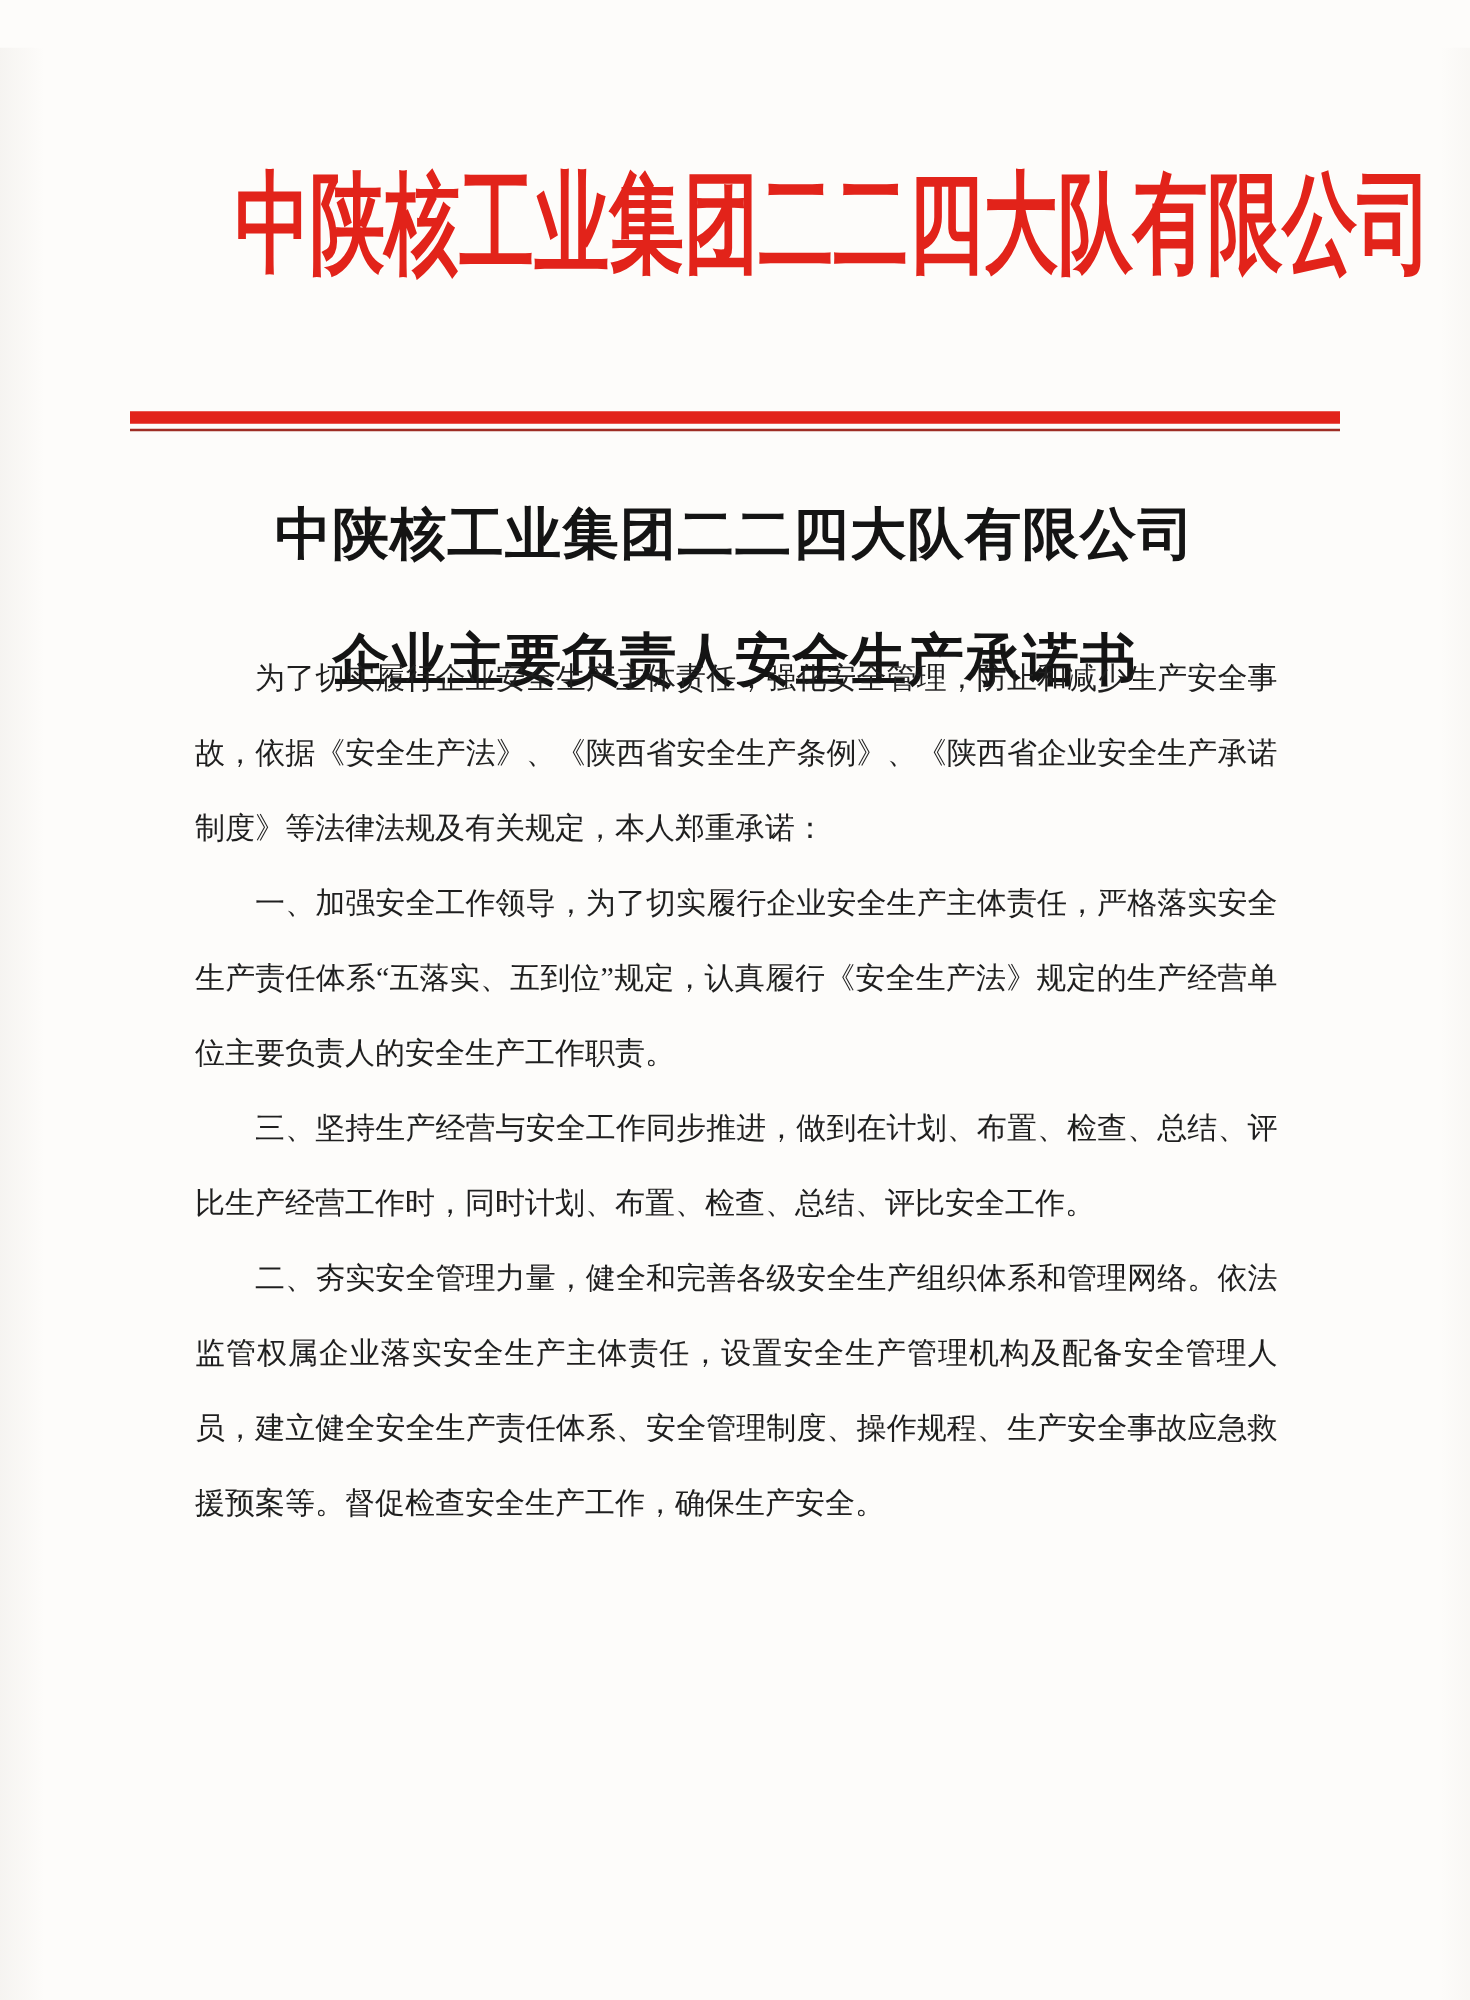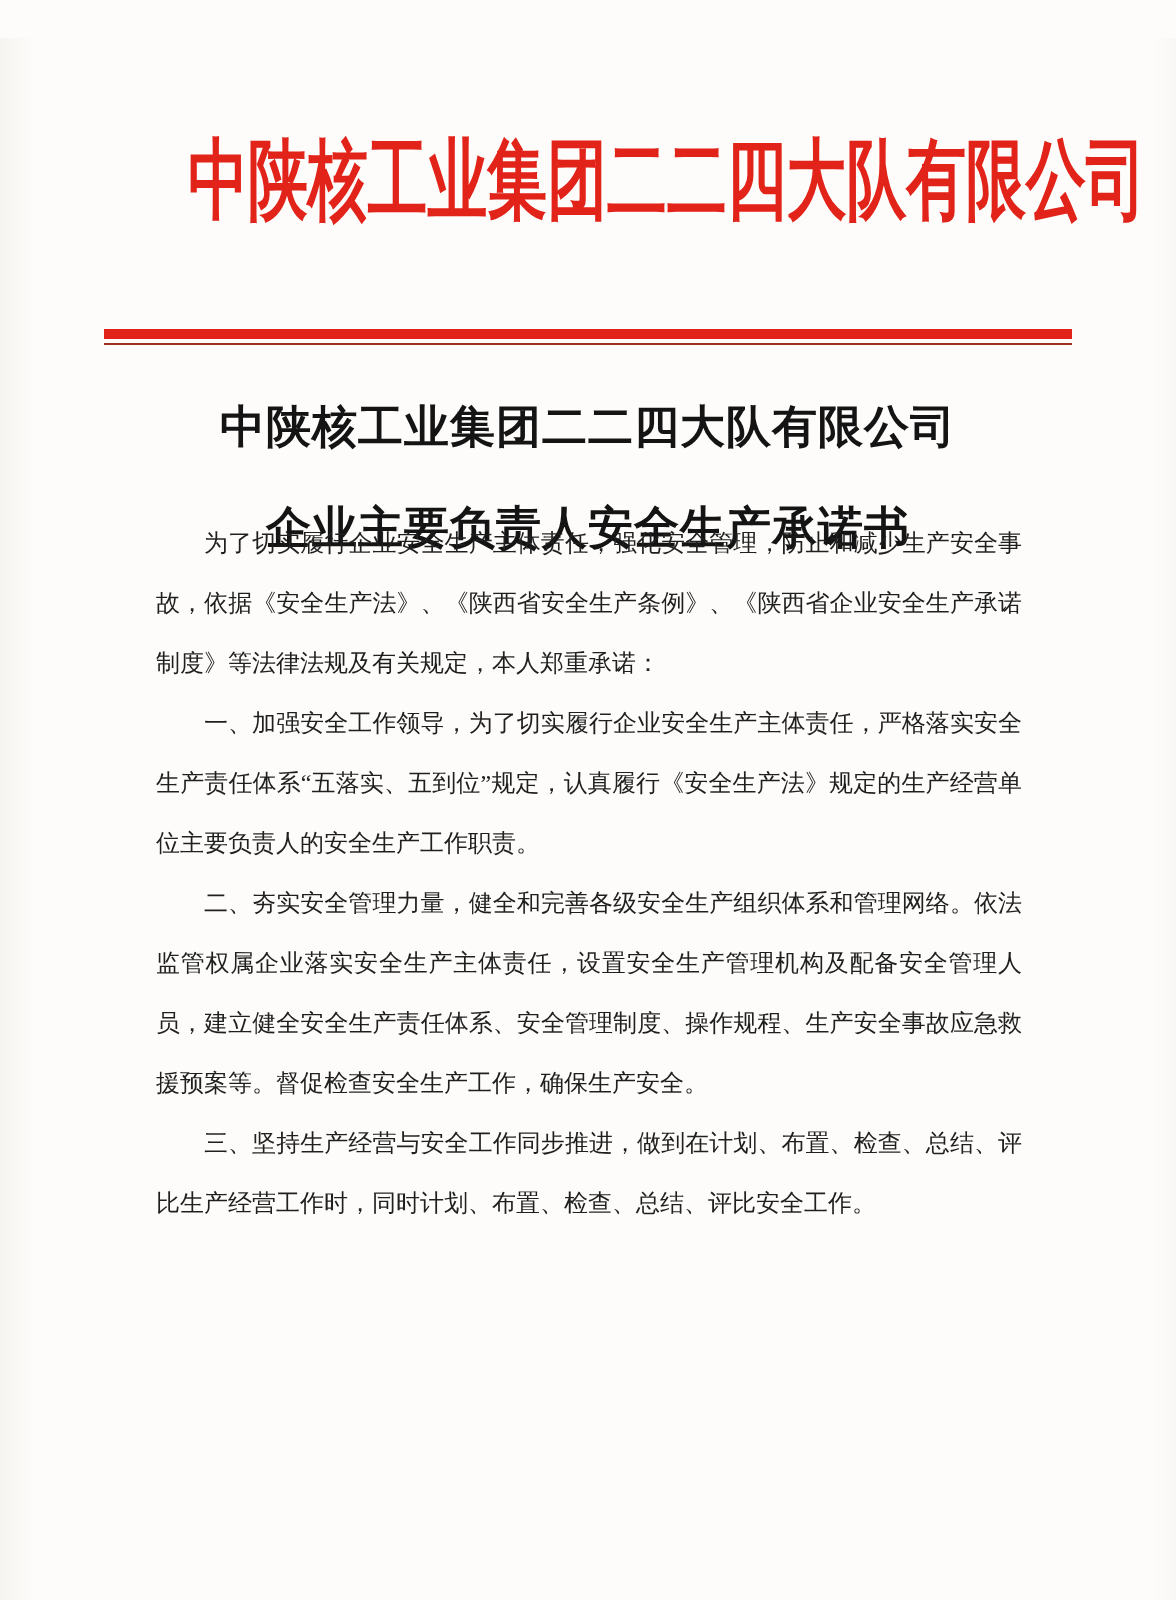--- a/index.html
+++ b/index.html
@@ -95,22 +95,22 @@
   </div>
 
   <div class="doc-title">
     <div>中陕核工业集团二二四大队有限公司</div>
     <div>企业主要负责人安全生产承诺书</div>
   </div>
 
   <div class="doc-body">
     <p>为了切实履行企业安全生产主体责任，强化安全管理，防止和减少生产安全事故，依据《安全生产法》、《陕西省安全生产条例》、《陕西省企业安全生产承诺制度》等法律法规及有关规定，本人郑重承诺：</p>
     <p>一、加强安全工作领导，为了切实履行企业安全生产主体责任，严格落实安全生产责任体系“五落实、五到位”规定，认真履行《安全生产法》规定的生产经营单位主要负责人的安全生产工作职责。</p>
+    <p>三、坚持生产经营与安全工作同步推进，做到在计划、布置、检查、总结、评比生产经营工作时，同时计划、布置、检查、总结、评比安全工作。</p>
     <p>二、夯实安全管理力量，健全和完善各级安全生产组织体系和管理网络。依法监管权属企业落实安全生产主体责任，设置安全生产管理机构及配备安全管理人员，建立健全安全生产责任体系、安全管理制度、操作规程、生产安全事故应急救援预案等。督促检查安全生产工作，确保生产安全。</p>
-    <p>三、坚持生产经营与安全工作同步推进，做到在计划、布置、检查、总结、评比生产经营工作时，同时计划、布置、检查、总结、评比安全工作。</p>
   </div>
 
   <div class="rule rule-bottom">
     <div class="bar-thin"></div>
     <div class="bar-thick"></div>
   </div>
 
 </div>
 
 </body></html>

